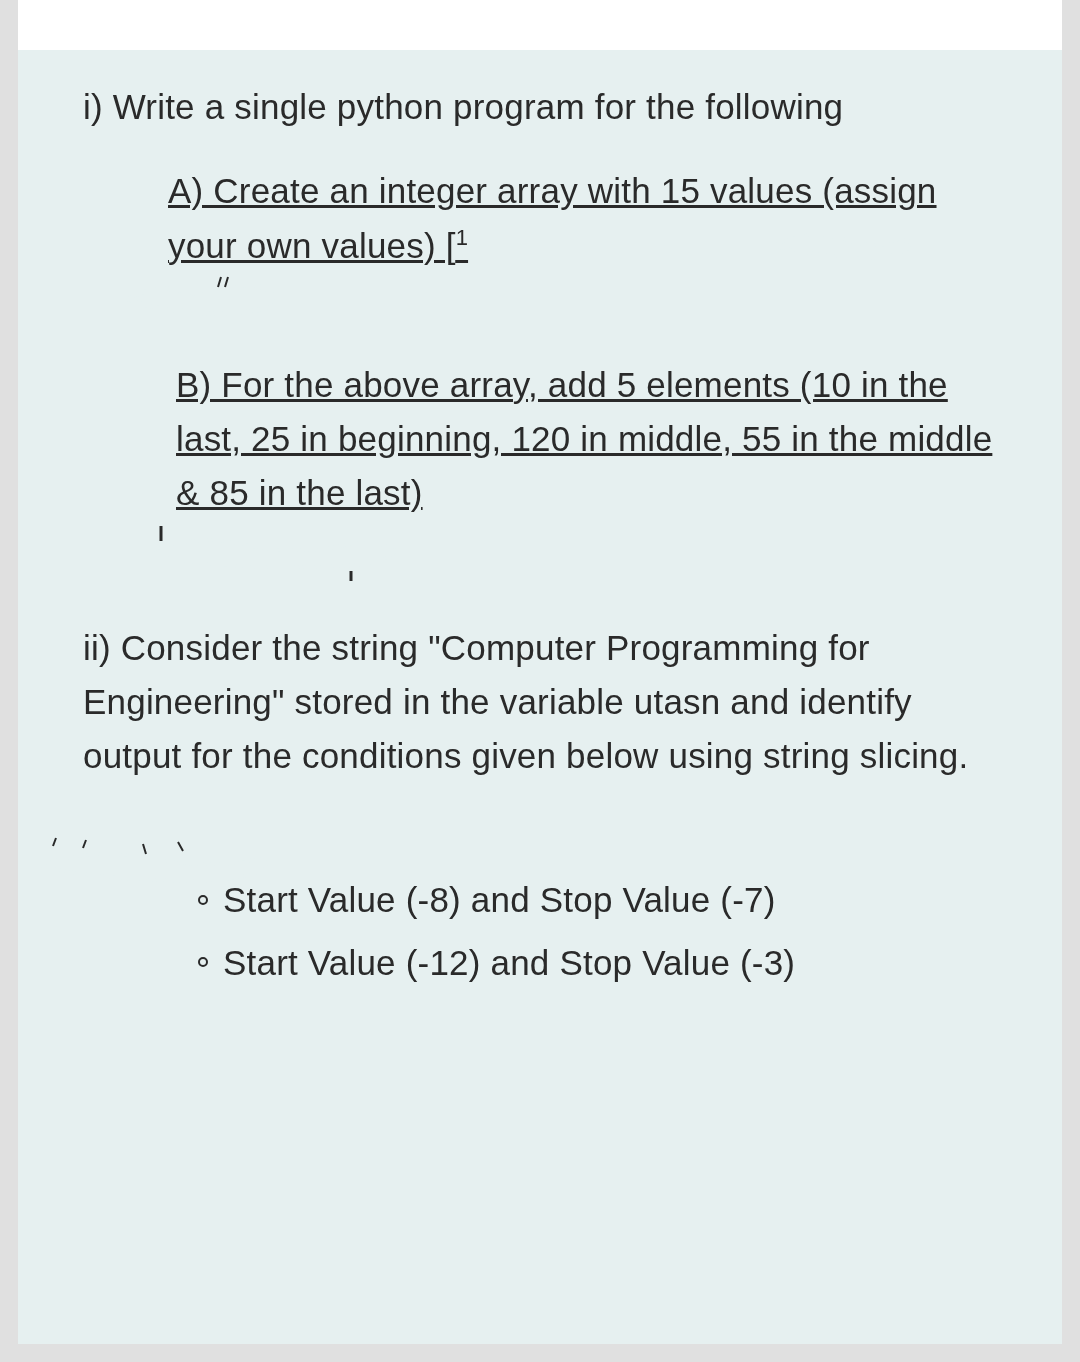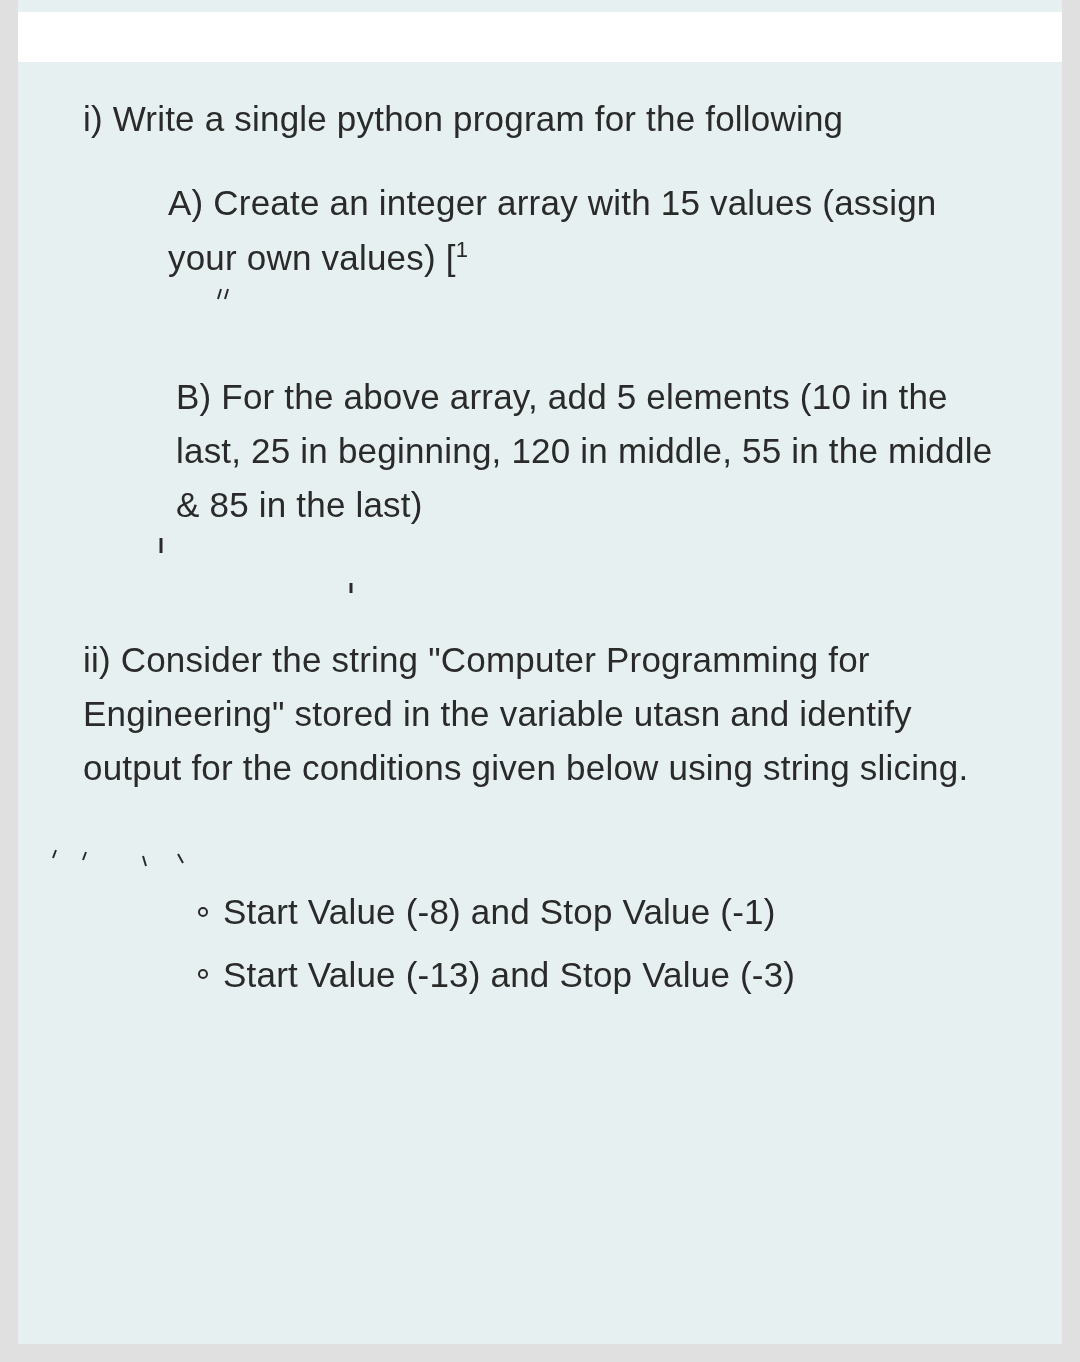--- a/index.html
+++ b/index.html
@@ -14,21 +14,21 @@
       height: 1362px;
       padding: 0;
       color: #2a2a2a;
       position: relative;
     }
     .outer-border {
       border: 18px solid #e0e0e0;
       border-top: none;
       width: 100%;
       height: 100%;
-      padding-top: 12px;
+      padding-top: 0;
     }
     .white-bar {
       background: #ffffff;
       height: 50px;
       width: 100%;
       margin-bottom: 30px;
     }
     .content {
       padding: 0 50px 0 65px;
       font-size: 35px;
@@ -38,20 +38,21 @@
     .question-main {
       margin-bottom: 30px;
     }
     .sub-items {
       padding-left: 85px;
       margin-bottom: 30px;
     }
     .sub-item {
       margin-bottom: 50px;
       position: relative;
+      text-decoration: underline;
     }
     .list-items {
       padding-left: 115px;
       margin-top: 45px;
     }
     .list-item {
       position: relative;
       margin-bottom: 8px;
     }
     .list-bullet {
@@ -126,21 +127,21 @@
         <svg width="250" height="55" viewBox="0 0 250 55">
           <path d="M 15 10 L 18 2 M 45 12 L 48 4" stroke="#2a2a2a" stroke-width="2" fill="none"></path>
           <path d="M 5 28 Q 50 12 110 22 Q 170 34 215 24 Q 235 20 225 35 Q 190 48 120 44 Q 50 42 5 30 Z" fill="#e6f0f0" stroke="#e6f0f0" stroke-width="3"></path>
           <path d="M 105 8 L 108 18 M 140 6 L 145 15" stroke="#2a2a2a" stroke-width="2" fill="none"></path>
         </svg>
       </div>
     </div>
 
     <div class="list-items" style="margin-top:90px;">
       <div class="list-item">
-        <span class="list-bullet"></span><span>Start Value (-8) and Stop Value (-1)</span>
+        <span class="list-bullet"></span><span>Start Value (-8) and Stop Value (-7)</span>
       </div>
       <div class="list-item">
-        <span class="list-bullet"></span><span>Start Value (-13) and Stop Value (-3)</span>
+        <span class="list-bullet"></span><span>Start Value (-12) and Stop Value (-3)</span>
       </div>
     </div>
 
   </div>
 </div>
 
 </body></html>

